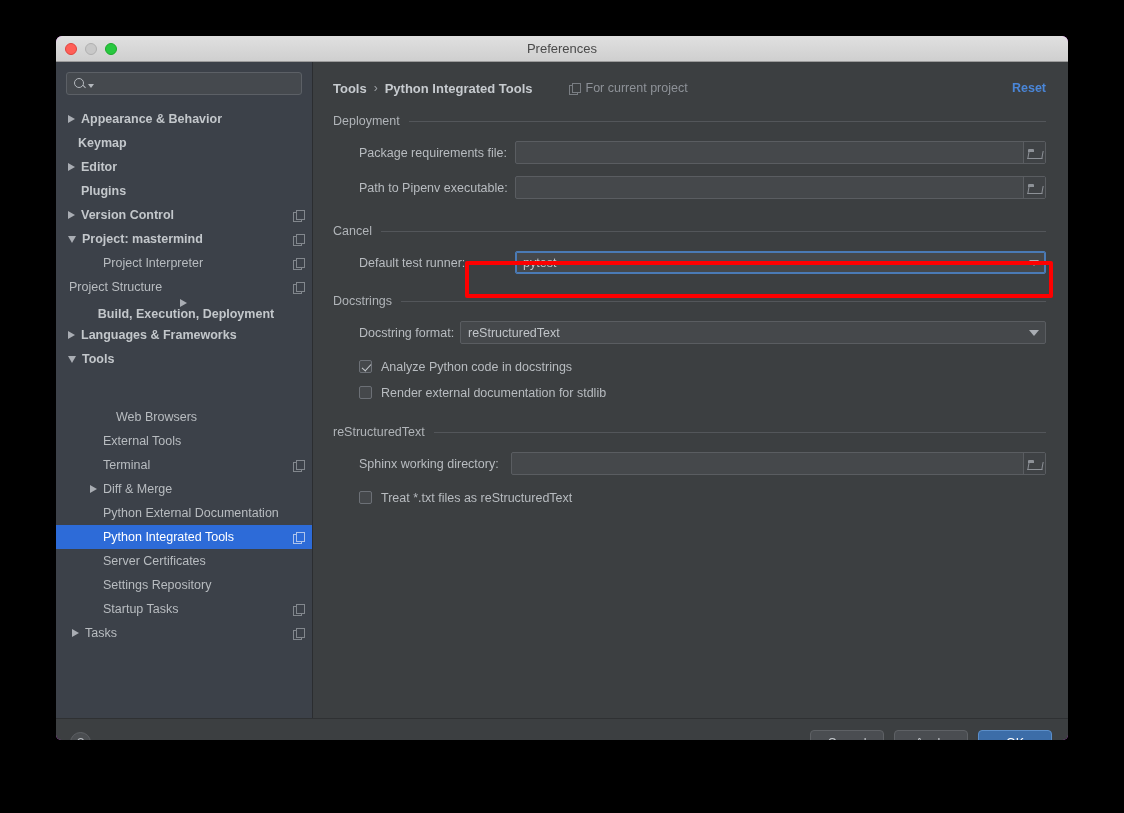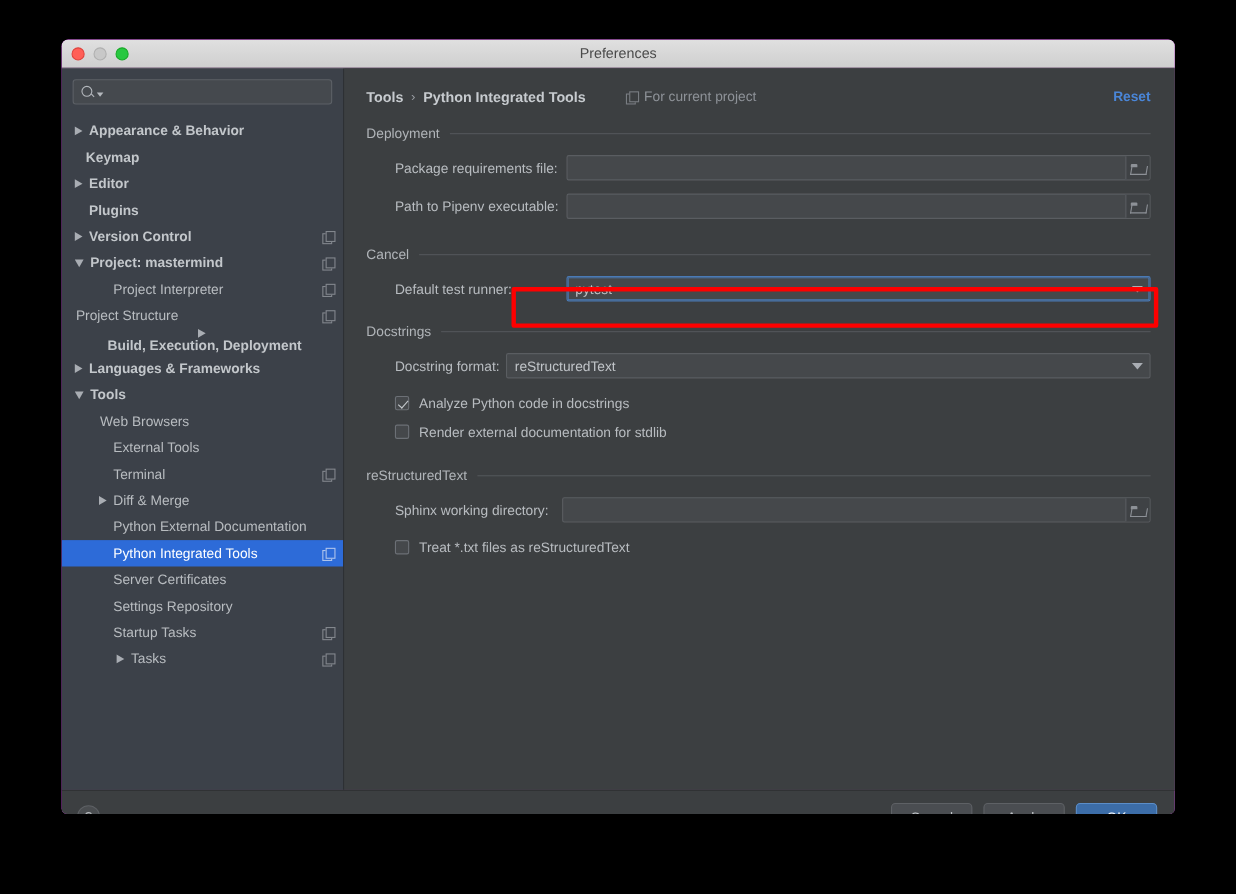--- a/index.html
+++ b/index.html
@@ -294,21 +294,21 @@
             <span class="tree-label">Build, Execution, Deployment</span>
           </div>
           <div class="tree-row bold" style="padding-left: 12px;">
             <span class="arrow right"></span>
             <span class="tree-label">Languages &amp; Frameworks</span>
           </div>
           <div class="tree-row bold" style="padding-left: 12px;">
             <span class="arrow down"></span>
             <span class="tree-label">Tools</span>
           </div>
-          <div class="tree-row" style="padding-left: 22px;">
+          <div class="tree-row" style="padding-left: 47px; margin-top: 34px;">
             <span class="arrow none"></span>
             <span class="tree-label">Web Browsers</span>
           </div>
           <div class="tree-row" style="padding-left: 34px;">
             <span class="arrow none"></span>
             <span class="tree-label">External Tools</span>
           </div>
           <div class="tree-row" style="padding-left: 34px;">
             <span class="arrow none"></span>
             <span class="tree-label">Terminal</span>
@@ -333,21 +333,21 @@
           </div>
           <div class="tree-row" style="padding-left: 34px;">
             <span class="arrow none"></span>
             <span class="tree-label">Settings Repository</span>
           </div>
           <div class="tree-row" style="padding-left: 34px;">
             <span class="arrow none"></span>
             <span class="tree-label">Startup Tasks</span>
             <span class="cfg-icon"></span>
           </div>
-          <div class="tree-row" style="padding-left: 50px; text-align: right;">
+          <div class="tree-row" style="padding-left: 16px; text-align: right;">
             <span class="arrow right"></span>
             <span class="tree-label">Tasks</span>
             <span class="cfg-icon"></span>
           </div>
         </div>
     </div>
 
     <div class="main">
 
       <div class="crumbbar">

